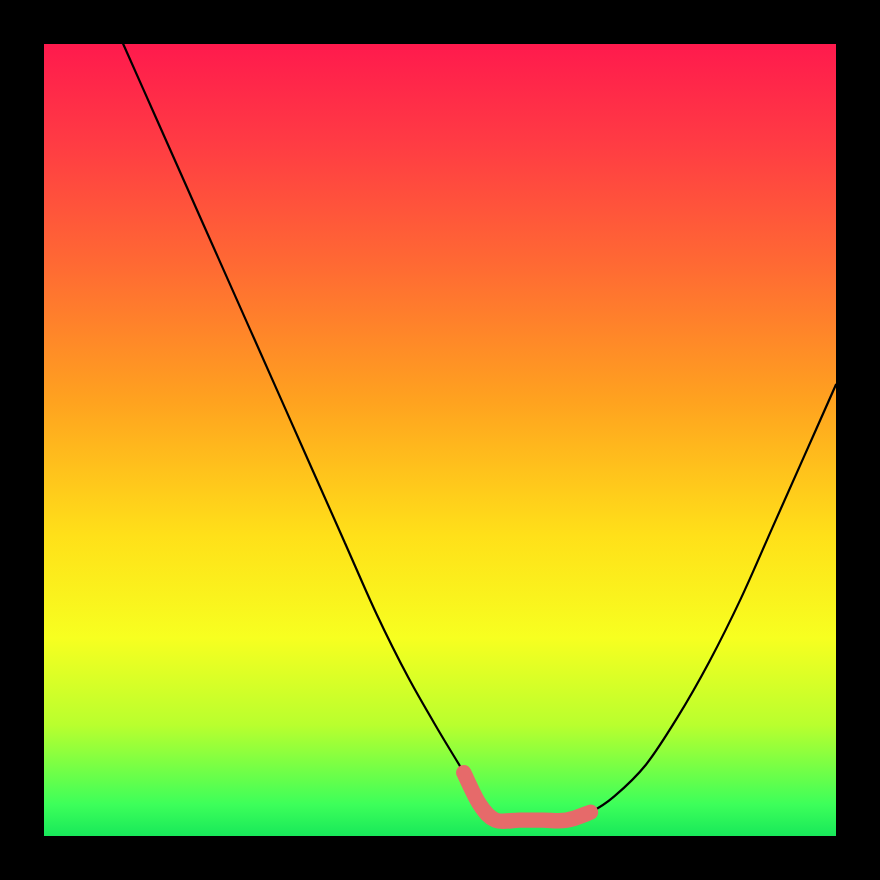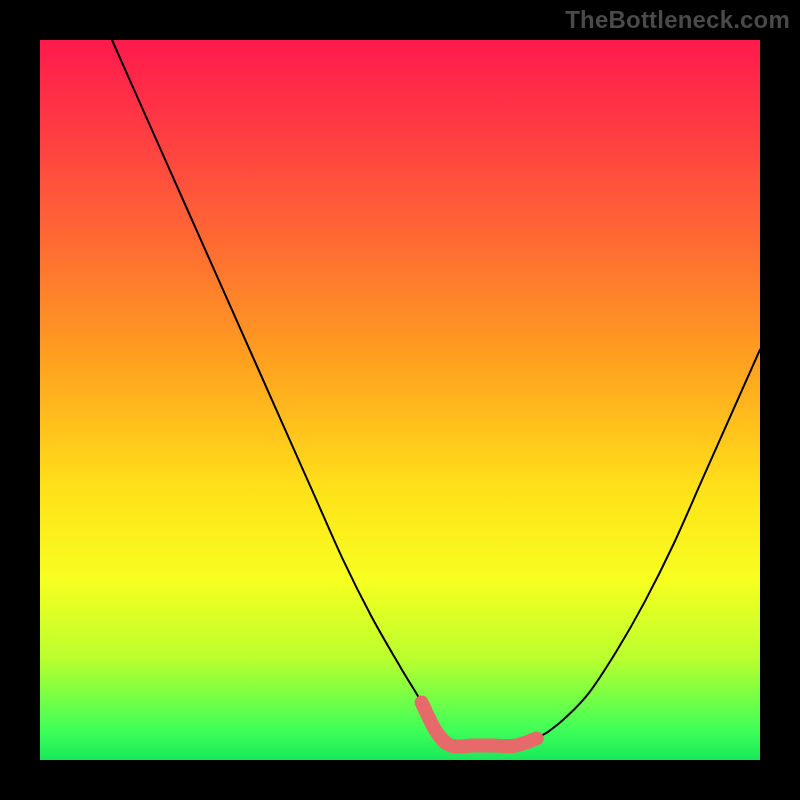--- a/index.html
+++ b/index.html
@@ -59,14 +59,13 @@
 <body>
 
 <div class="frame">
   <div class="plot-bg"></div>
 
   <svg class="curve" viewBox="0 0 720 720" preserveAspectRatio="none">
     <path fill="none" stroke="#000" stroke-width="2" stroke-linecap="round" d="M 72,0 C 76.8,10.799999999999992 91.20000000000002,43.199999999999946 100.80000000000001,64.79999999999995 C 110.4,86.39999999999996 120,108.00000000000001 129.6,129.60000000000002 C 139.2,151.20000000000002 148.8,172.79999999999998 158.4,194.39999999999998 C 168,215.99999999999997 177.60000000000002,237.6 187.20000000000002,259.2 C 196.8,280.79999999999995 206.4,302.3999999999999 216,323.99999999999994 C 225.6,345.59999999999997 235.20000000000002,367.2 244.8,388.8 C 254.4,410.40000000000003 264,432 273.6,453.6 C 283.20000000000005,475.20000000000005 292.79999999999995,498 302.4,518.4 C 312,538.8 321.59999999999997,558 331.2,576 C 340.8,594 351.6,612 360,626.4 C 368.4,640.8 375.6,651.5999999999999 381.6,662.4 C 387.6,673.2 391.20000000000005,684 396.00000000000006,691.2 C 400.80000000000007,698.4000000000001 404.4,703.2 410.4,705.6 C 416.4,708 424.8,705.6 432,705.6 C 439.2,705.6 446.40000000000003,705.6 453.6,705.6 C 460.8,705.6 468.00000000000006,706.8000000000001 475.20000000000005,705.6 C 482.40000000000003,704.4 489.59999999999997,702 496.79999999999995,698.4 C 503.99999999999994,694.8 509.99999999999994,691.2 518.4,684 C 526.8,676.8 537.6,667.2 547.2,655.2 C 556.8000000000001,643.2 566.4,627.6 576,612 C 585.6,596.4 595.1999999999999,579.6 604.8,561.6 C 614.4,543.6 624,524.4 633.6,504 C 643.2,483.6 652.8,460.79999999999995 662.4,439.2 C 672,417.6 681.5999999999999,396 691.1999999999999,374.40000000000003 C 700.8,352.80000000000007 715.2,320.40000000000003 720,309.6"></path>
     <path fill="none" stroke="#e66a6a" stroke-width="14" stroke-linecap="round" d="M 381.6,662.4 C 384,667.2 391.20000000000005,684 396.00000000000006,691.2 C 400.80000000000007,698.4000000000001 404.4,703.2 410.4,705.6 C 416.4,708 424.8,705.6 432,705.6 C 439.2,705.6 446.40000000000003,705.6 453.6,705.6 C 460.8,705.6 468.00000000000006,706.8000000000001 475.20000000000005,705.6 C 482.40000000000003,704.4 493.2,699.6 496.79999999999995,698.4"></path>
   </svg>
 
-  <div class="watermark">TheBottleneck.com</div>
 </div>
 
 </body></html>

